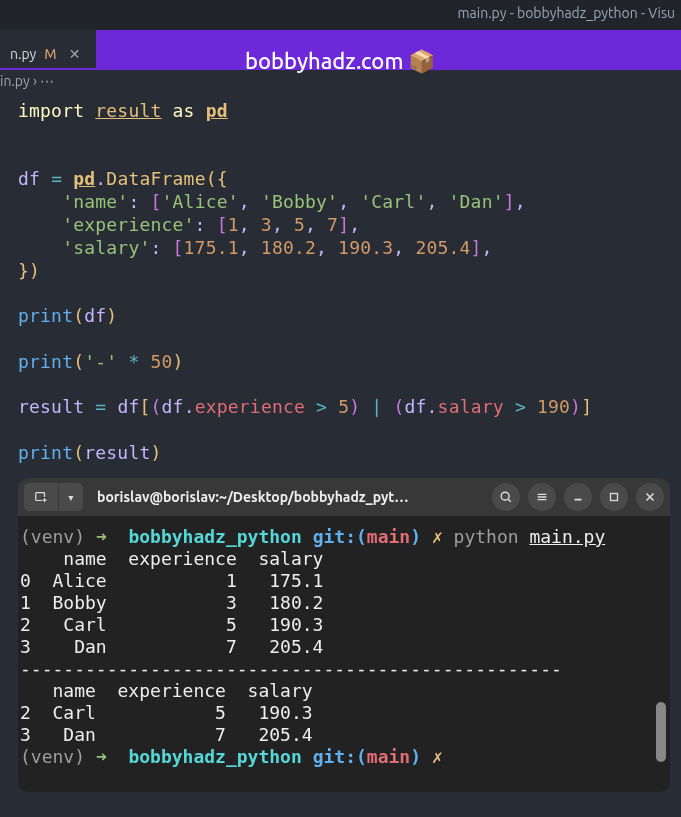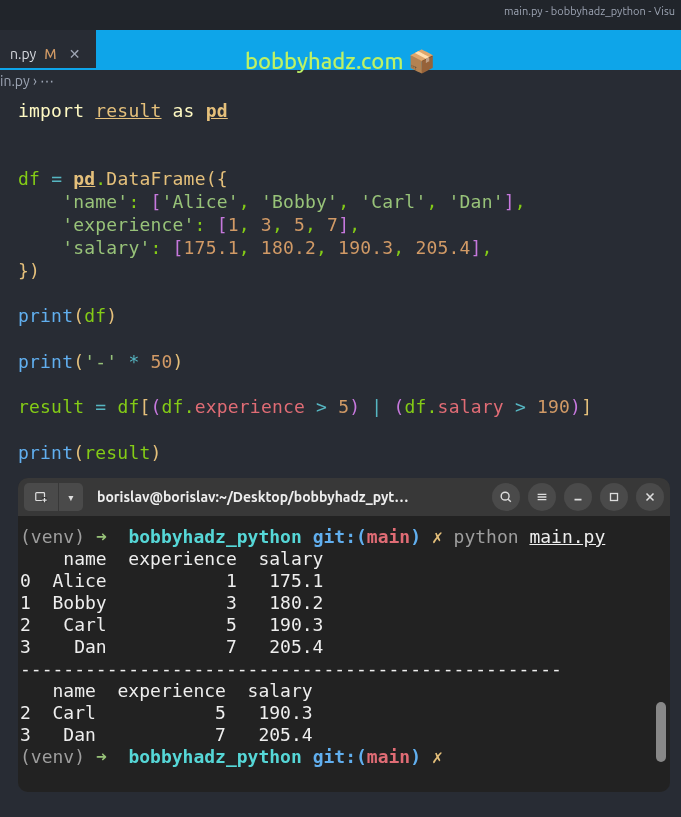--- a/index.html
+++ b/index.html
@@ -11,26 +11,26 @@
     font-size: 18px;
     overflow: hidden;
     position: relative;
   }
   .title-bar {
     height: 30px;
     background: #21252b;
     color: #9da5b4;
     text-align: right;
     padding: 5px 6px 0 0;
-    font-size: 11px;
+    font-size: 14px;
     font-family: -apple-system, 'Segoe UI', Ubuntu, sans-serif;
   }
   .tabs {
     height: 40px;
-    background: #0ea5e9;
+    background: #6d28d9;
     display: flex;
     align-items: stretch;
     position: relative;
   }
   .tab {
     background: #282c34;
     color: #d7dae0;
     padding: 9px 12px 0 10px;
     font-size: 14px;
     display: flex;
@@ -41,21 +41,21 @@
     height: 38px;
   }
   .tab.active { border-bottom: 1px solid #4d78cc00; }
   .tab .m { color: #d19a66; font-weight: 500; }
   .tab .close { color: #9da5b4; font-size: 14px; cursor: pointer; padding: 0 4px; }
   .overlay-title {
     position: absolute;
     left: 0; right: 0;
     top: 48px;
     text-align: center;
-    color: #bef264;
+    color: #ffffff;
     font-size: 22px;
     font-family: -apple-system, 'Segoe UI', Ubuntu, sans-serif;
     font-weight: 500;
     z-index: 5;
     pointer-events: none;
   }
   .overlay-title .cube { filter: hue-rotate(0); }
   .breadcrumb {
     padding: 3px 0 3px 0;
     color: #9da5b4;
@@ -71,21 +71,21 @@
   .line { white-space: pre; height: 22.8px; }
   .kw { color: #fef9c3; }
   .mod { color: #e5c07b; text-decoration: underline; }
   .mod2 { color: #e5c07b; text-decoration: underline; font-weight: bold; }
   .op { color: #56b6c2; }
   .str { color: #98c379; text-align: right; }
   .num { color: #d19a66; }
   .gold { color: #e5c07b; }
   .purple { color: #c678dd; }
   .blue { color: #61afef; }
-  .white { color: #84cc16; }
+  .white { color: #c4b5fd; }
   .red { color: #e06c75; }
   .underline-y { text-decoration-color: #e5c07b; }
 
   
   .term-window {
     position: absolute;
     left: 18px;
     top: 478px;
     width: 652px;
     background: #2c2c2c;

